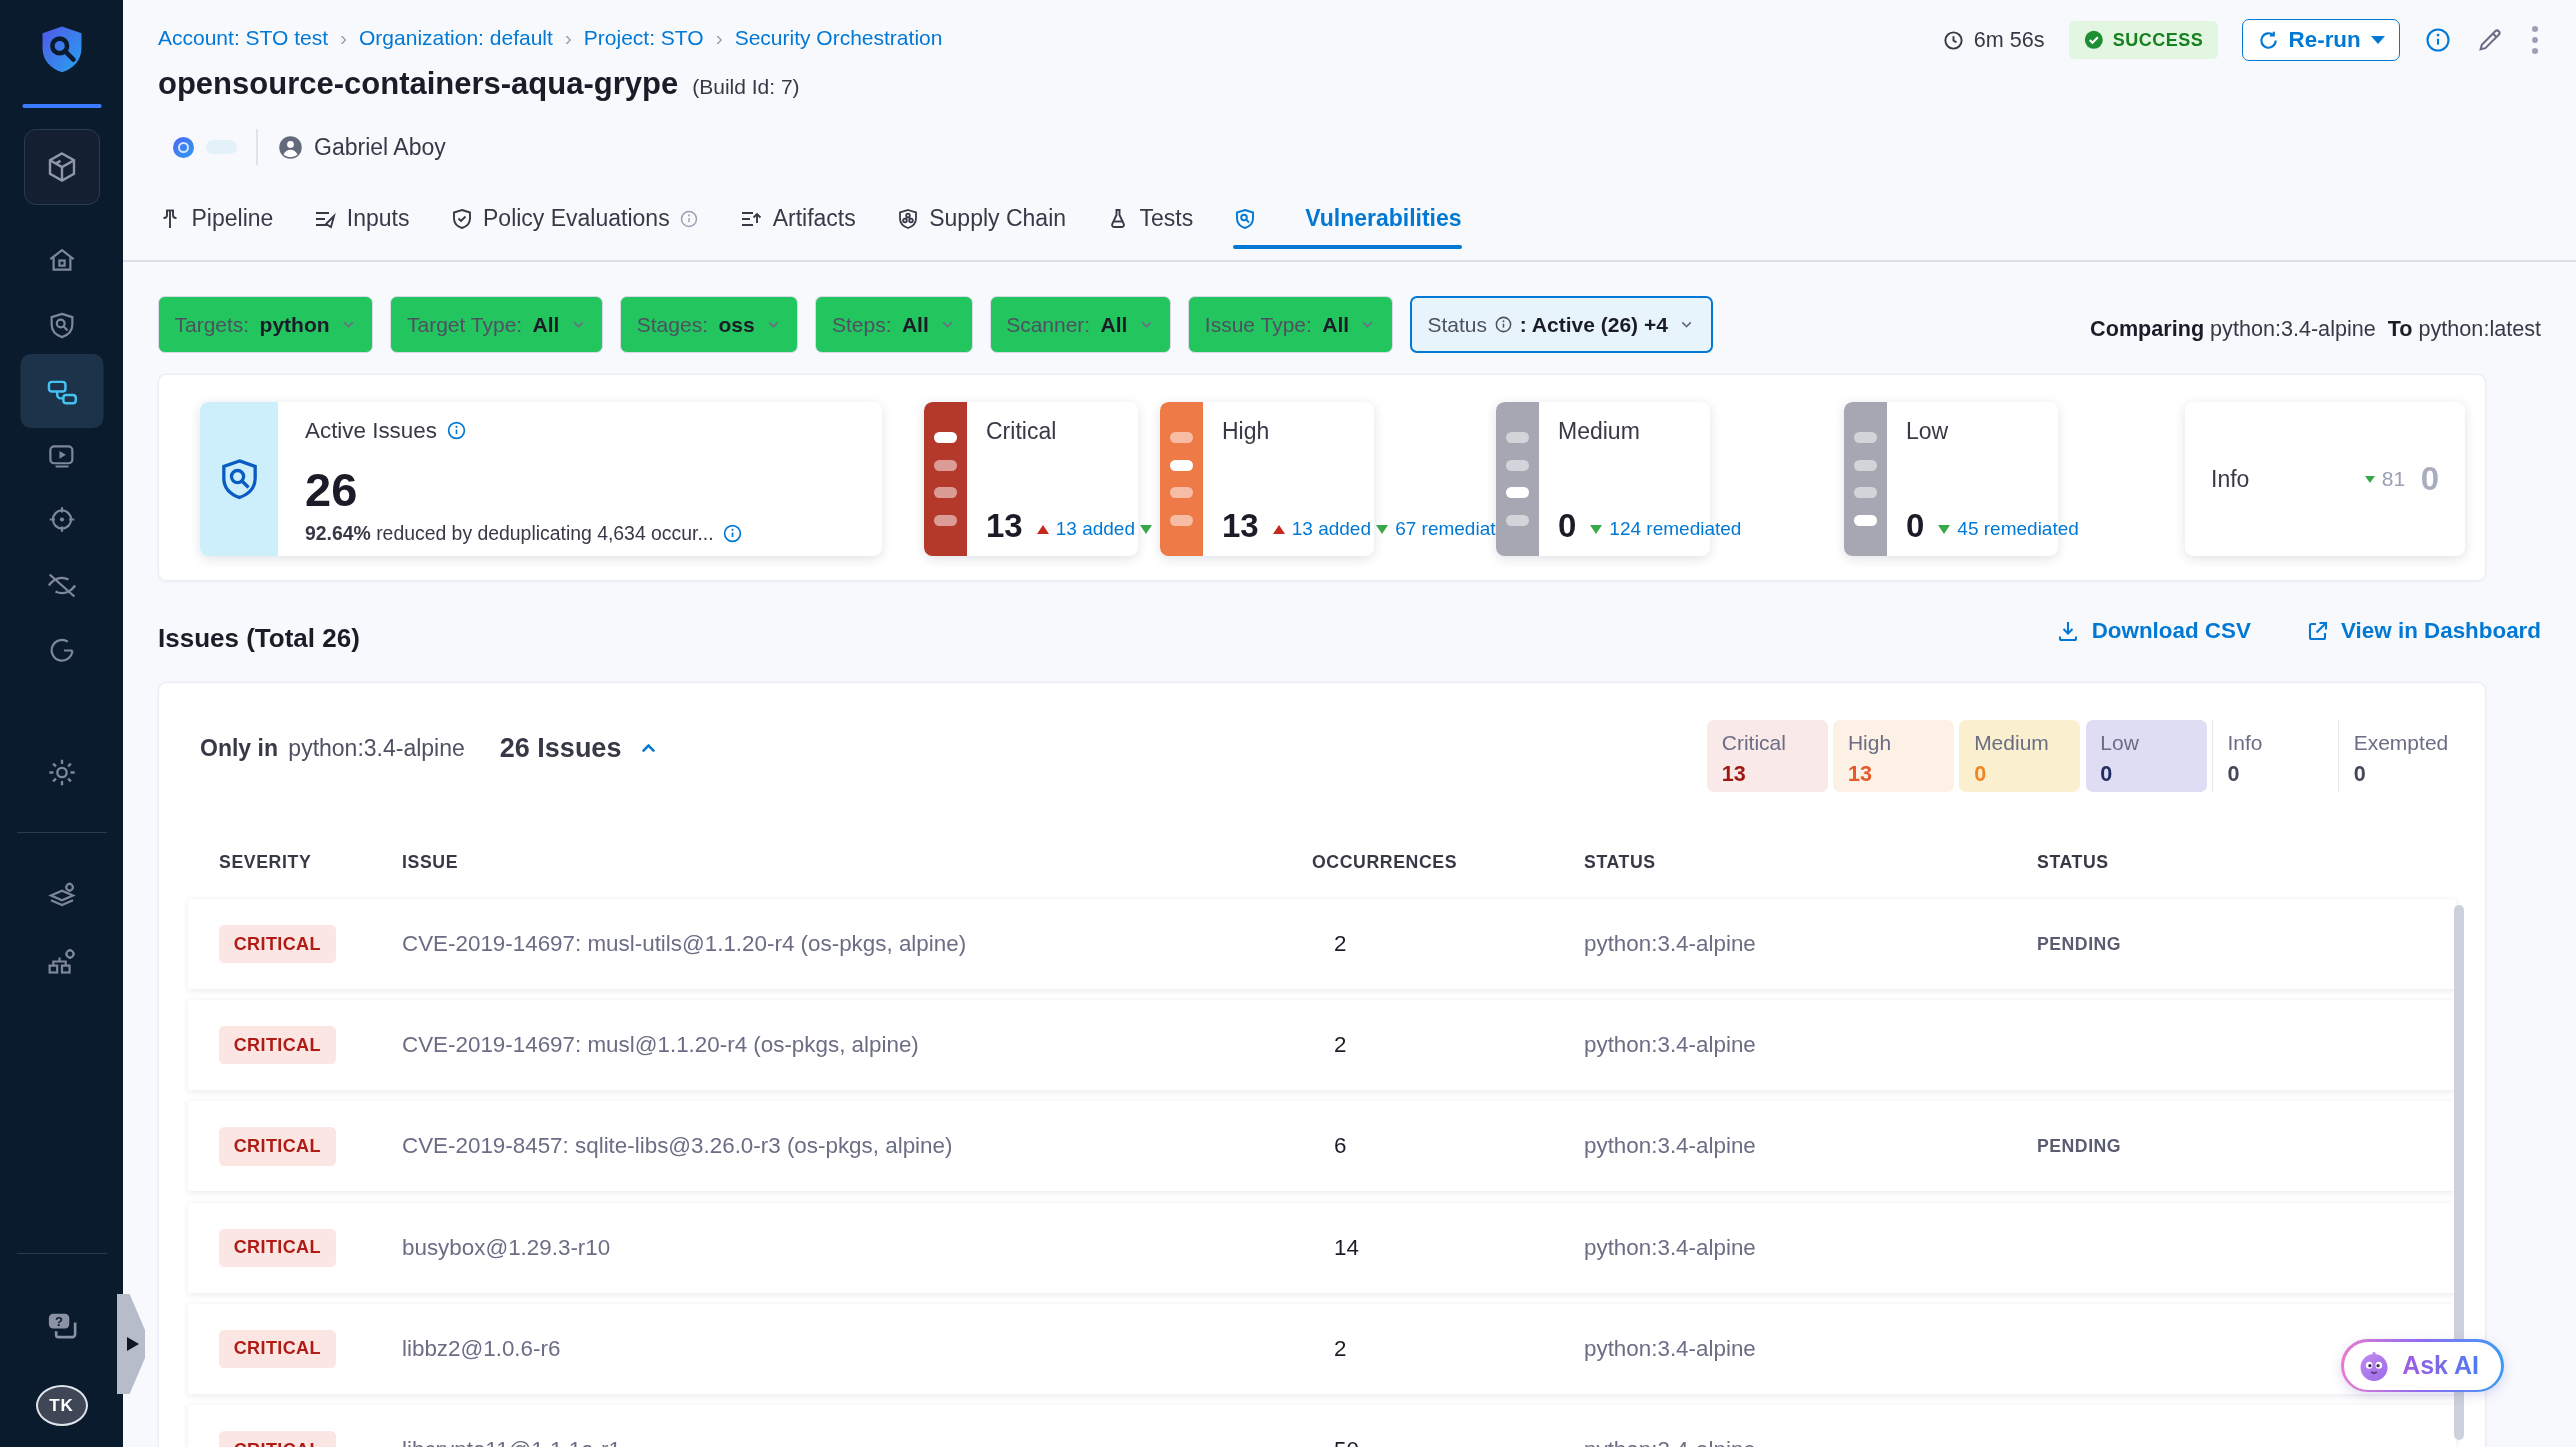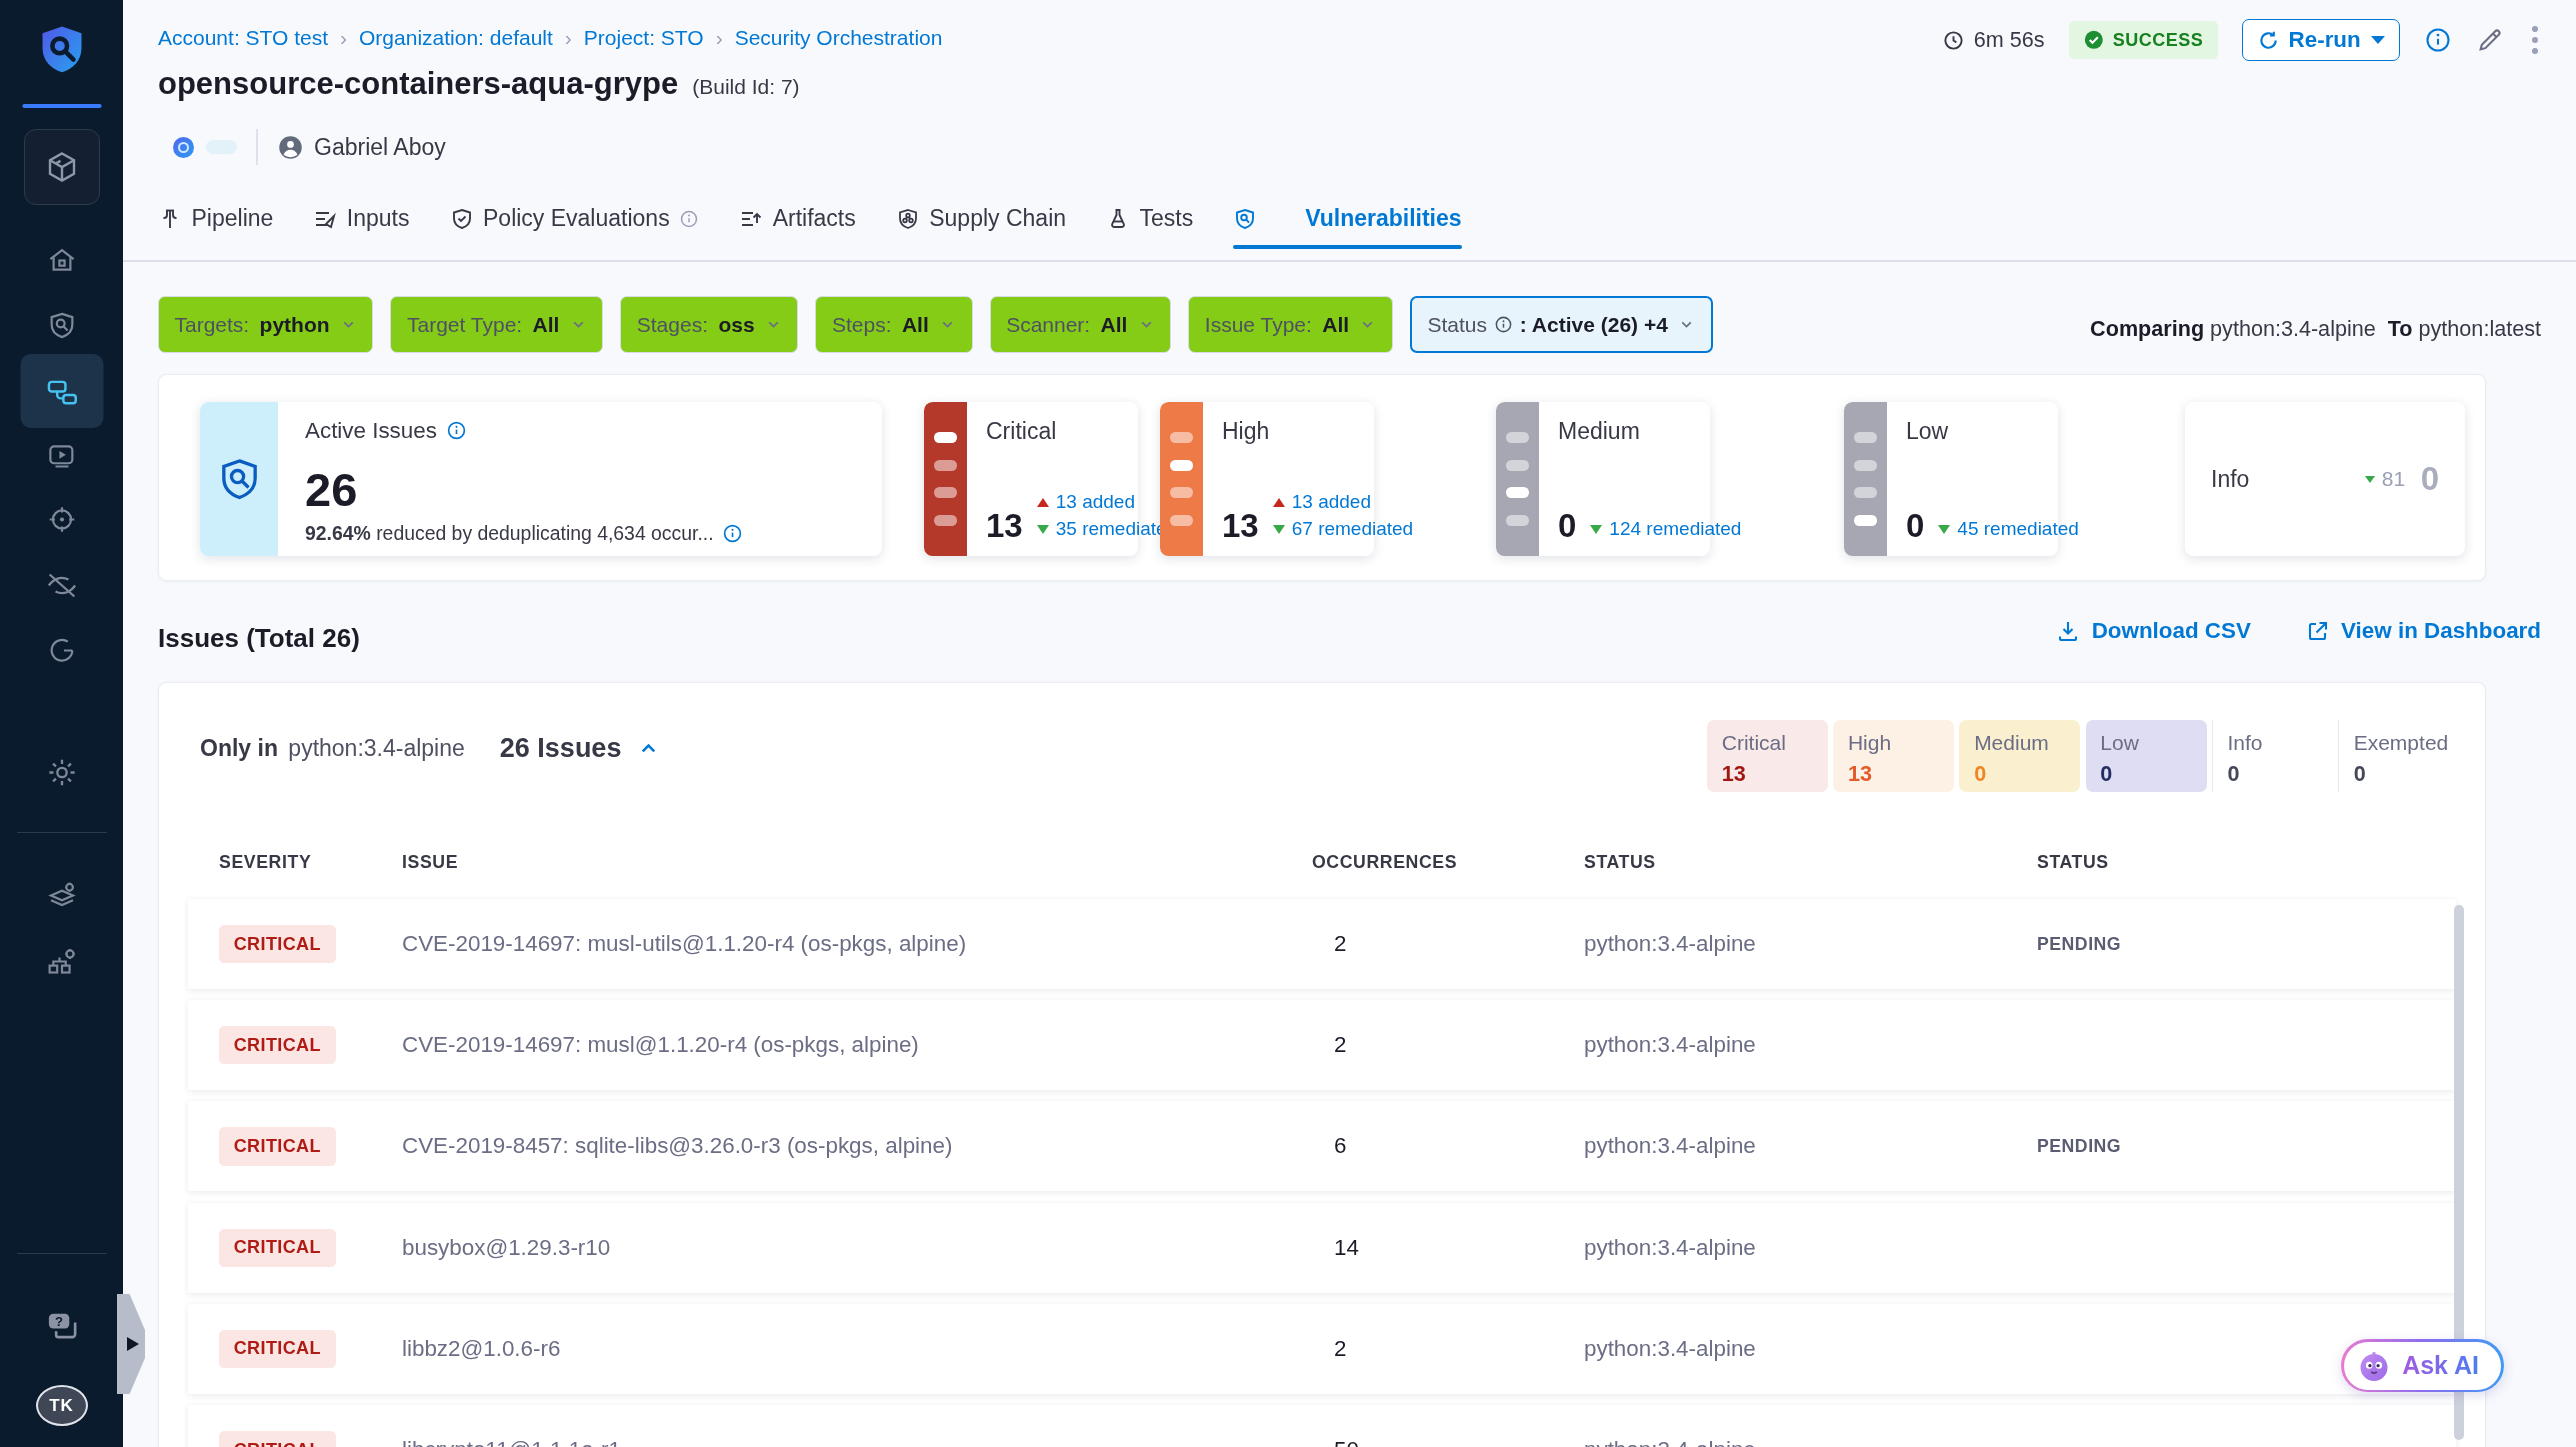--- a/index.html
+++ b/index.html
@@ -49,21 +49,21 @@
   .v-div{width:1.7px;height:36px;background:#dfe2ec;margin:0 19px;}
   .user{display:flex;align-items:center;gap:10.4px;color:var(--slate);font-size:23px;}
 
   .tabs{position:absolute;left:35px;top:205px;display:flex;gap:40px;}
   .tabs-border{position:absolute;left:0;right:0;top:260px;height:1.7px;background:#dcdfea;}
   .tab{display:flex;align-items:center;gap:9.5px;color:var(--slate);font-size:23px;padding-bottom:15.5px;position:relative;cursor:pointer;}
   .tab.active{color:var(--blue);font-weight:bold;gap:48px;}
   .tab.active::after{content:'';position:absolute;left:0;right:0;bottom:-1.7px;height:4.3px;background:var(--blue);border-radius:2.6px;}
 
   .filters{position:absolute;left:35px;top:296px;display:flex;gap:17px;z-index:2;}
-  .filter{height:57px;border:1.3px solid var(--border);border-radius:7px;background:#84cc16;display:flex;align-items:center;padding:0 15.5px;gap:10.4px;font-size:21px;cursor:pointer;}
+  .filter{height:57px;border:1.3px solid var(--border);border-radius:7px;background:#22c55e;display:flex;align-items:center;padding:0 15.5px;gap:10.4px;font-size:21px;cursor:pointer;}
   .filter .f-lbl{color:#4f5162;}
   .filter .f-val{color:var(--dark);font-weight:bold;}
   .filter.active-filter{background:#e7f4fb;border:2.2px solid var(--blue);}
   .comparing{position:absolute;right:35px;top:316px;font-size:21.6px;color:var(--slate);}
   .comparing b{color:var(--dark);}
 
   
   .cards-panel{position:absolute;left:35px;top:374px;width:2328px;height:207px;background:#fff;border:0.9px solid #e9ecf4;border-radius:8.6px;box-shadow:0 0.9px 2.6px rgba(20,30,60,.05);}
   .card{position:absolute;top:27px;height:154px;background:#fff;border-radius:8.6px;box-shadow:0 2.6px 10.4px rgba(25,35,70,.13);}
   .card-active{left:41px;width:682px;}
@@ -74,21 +74,21 @@
   .ai-sub{display:flex;align-items:center;gap:8.6px;font-size:19.4px;color:var(--slate);margin-top:7px;}
   .sev-card{width:214px;}
   .sev-strip{position:absolute;left:0;top:0;bottom:0;width:43px;border-radius:8.6px 0 0 8.6px;display:flex;flex-direction:column;align-items:center;justify-content:center;gap:16.4px;}
   .sev-strip i{width:22.4px;height:11.2px;border-radius:5.2px;background:rgba(255,255,255,.5);}
   .sev-strip i.on{background:#fff;}
   .strip-critical{background:#b5392b;} .strip-high{background:#ee7a48;} .strip-gray{background:#a7a7b4;}
   .sev-body{margin-left:62px;padding-top:15.5px;height:100%;position:relative;}
   .sev-title{font-size:23px;color:var(--slate);}
   .sev-bottom{position:absolute;bottom:14px;left:0;display:flex;align-items:flex-end;gap:14px;}
   .sev-count{font-size:33px;font-weight:bold;color:var(--dark);line-height:1;}
-  .deltas{display:flex;flex-direction:column;gap:5.2px;padding-bottom:1.7px;text-align:right;}
+  .deltas{display:flex;flex-direction:row;gap:5.2px;padding-bottom:1.7px;text-align:right;}
   .delta{display:flex;align-items:center;gap:7px;font-size:19px;color:var(--blue);white-space:nowrap;}
   .tri-up{width:0;height:0;border-left:6px solid transparent;border-right:6px solid transparent;border-bottom:9.5px solid #c5281c;}
   .tri-down{width:0;height:0;border-left:6px solid transparent;border-right:6px solid transparent;border-top:9.5px solid #39a849;}
   .tri-down.sm{border-left-width:5.2px;border-right-width:5.2px;border-top-width:7.8px;}
   .card-c{left:765px;} .card-h{left:1001px;} .card-m{left:1337px;} .card-l{left:1685px;}
   .card-info{left:2026px;width:280px;display:flex;align-items:center;padding:0 26px;gap:15.5px;}
   .info-title{font-size:23px;color:var(--slate);flex:1;}
   .info-delta{display:flex;align-items:center;gap:7px;font-size:21px;color:var(--lgray);}
   .info-count{font-size:33px;font-weight:bold;color:#a9adbd;}
 

